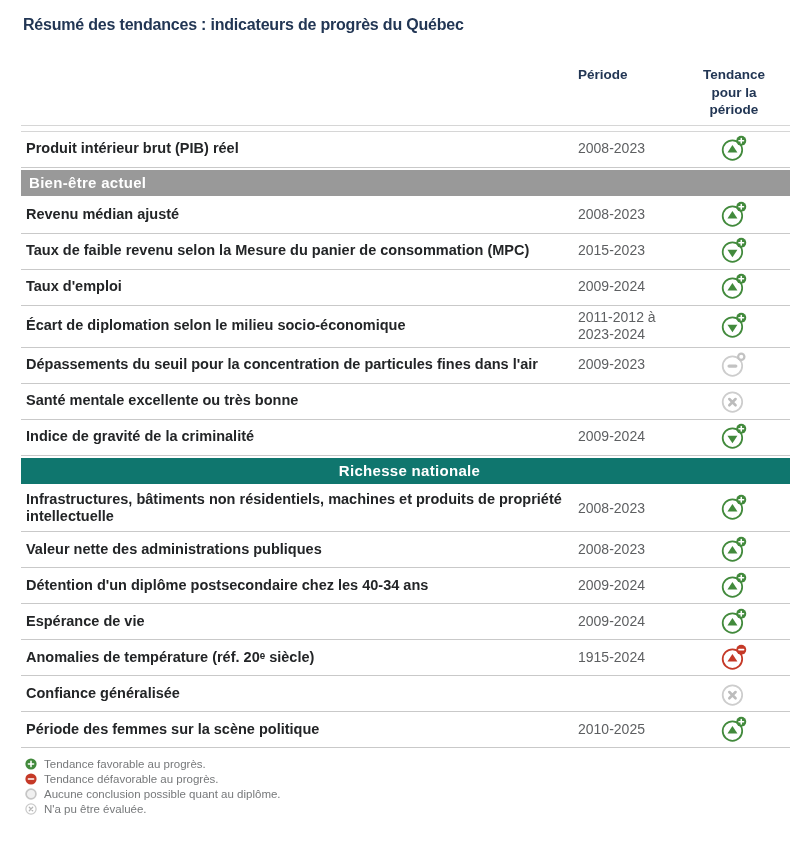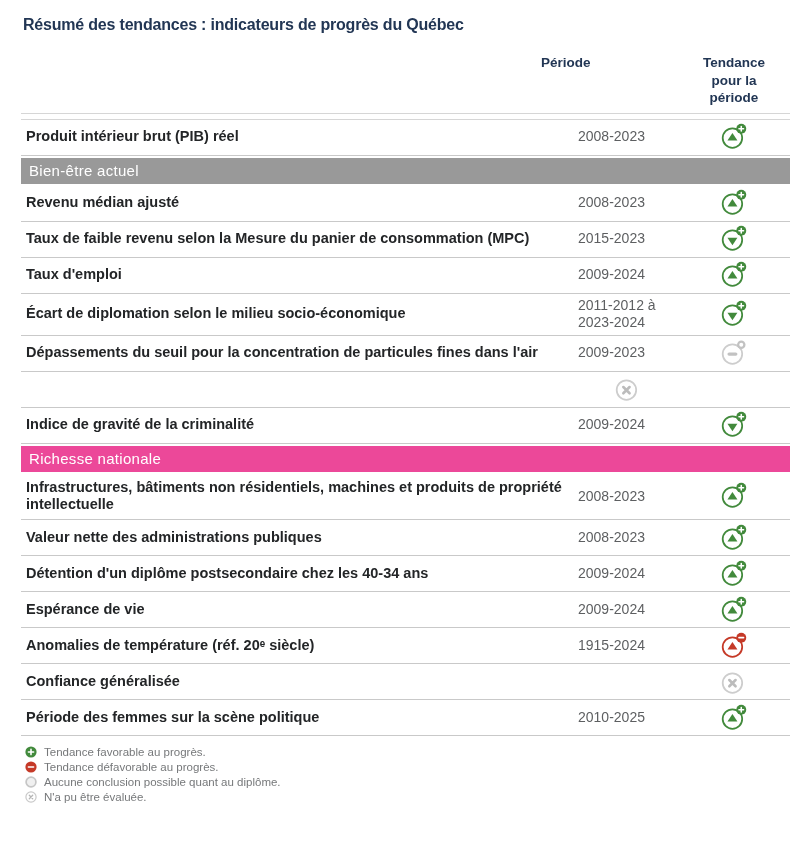--- a/index.html
+++ b/index.html
@@ -8,42 +8,42 @@
     width: 811px; height: 865px; overflow: hidden;
     font-family: "Liberation Sans", "DejaVu Sans", sans-serif;
   }
   .container { padding: 14px 21px 0 21px; }
   .page-title {
     color: #223654; font-size: 16px; font-weight: bold;
     margin: 2px 0 0 2px; letter-spacing: -0.2px;
   }
   .thead {
     display: grid; grid-template-columns: 1fr 100px 112px;
-    margin-top: 20px; padding: 0 0 6px 5px; align-items: start; gap: 37px;
+    margin-top: 32px; padding: 0 0 6px 5px; align-items: start;
   }
   .th { color: #223654; font-weight: bold; font-size: 13.5px; line-height: 1.3; }
   .th-trend-wrap { display: flex; justify-content: center; }
   .th-trend-wrap span { display: inline-block; width: 76px; text-align: center; }
   .clip-strip {
     border-top: 1px solid #d6d6d6; border-bottom: 1px solid #d6d6d6;
     height: 7px; margin-bottom: 0;
   }
   .row {
     display: grid; grid-template-columns: 1fr 100px 112px;
     align-items: center; border-bottom: 1px solid #c9c9c9;
     min-height: 36px; padding: 3px 0;
   }
   .row-label {
     font-size: 14.5px; font-weight: 600; color: #232527;
     line-height: 1.22; padding: 2px 14px 2px 5px;
   }
   .row-period { font-size: 14px; color: #5d5f61; line-height: 1.25; padding-right: 4px; }
   .row-trend { display: flex; justify-content: center; align-items: center; }
   .section-row {
-    color: #fff; font-weight: normal; font-size: 15px;
+    color: #fff; font-weight: bold; font-size: 15px;
     height: 26px; line-height: 26px; padding-left: 8px;
     margin: 2px 0; letter-spacing: 0.3px;
   }
   .legend { margin: 10px 0 0 4px; }
   .legend-item {
     display: flex; align-items: center; gap: 7px;
     margin-bottom: 3px; color: #76787a; font-size: 11.5px;
   }
   .legend-item .licon { display: flex; align-items: center; }
 </style>
@@ -143,20 +143,21 @@
             <svg width="28" height="28" viewBox="0 0 27 27">
               <circle cx="12" cy="14.5" r="9.4" fill="none" stroke="#cdcdcd" stroke-width="1.7"></circle>
               <rect x="7.2" y="13" width="9.6" height="3.1" rx="1.55" fill="#c2c2c2"></rect>
               <circle cx="20.5" cy="5.5" r="4.1" fill="#c2c2c2"></circle>
               <circle cx="20.5" cy="5.5" r="1.9" fill="#fff"></circle>
             </svg>
           </span>
         </div>
       </div>
       <div class="row">
+        <div class="row-label">Santé mentale excellente ou très bonne</div>
         <div class="row-period"></div>
         <div class="row-trend">
           <span style="display: flex;">
             <svg width="28" height="28" viewBox="0 0 27 27">
               <circle cx="12" cy="14.5" r="9.4" fill="none" stroke="#cdcdcd" stroke-width="1.7"></circle>
               <path d="M9 11.6 L15 17.6 M15 11.6 L9 17.6" stroke="#bcbcbc" stroke-width="2.5" stroke-linecap="round" fill="none"></path>
             </svg>
           </span>
         </div>
       </div>
@@ -167,21 +168,21 @@
           <span style="display: flex;">
             <svg width="28" height="28" viewBox="0 0 27 27">
               <circle cx="12" cy="14.5" r="9.4" fill="none" stroke="#428a3c" stroke-width="1.7"></circle>
               <polygon points="12,19.6 7.2,12.4 16.8,12.4" fill="#428a3c"></polygon>
               <circle cx="20.5" cy="5.5" r="4.8" fill="#428a3c"></circle>
               <path d="M20.5 3.3 V7.7 M18.3 5.5 H22.7" stroke="#fff" stroke-width="1.5" stroke-linecap="round" fill="none"></path>
             </svg>
           </span>
         </div>
       </div>
-      <div class="section-row" style="background: #ec4899;">Richesse nationale</div>
+      <div class="section-row" style="background: #0f766e; text-align: center;">Richesse nationale</div>
       <div class="row">
         <div class="row-label">Infrastructures, bâtiments non résidentiels, machines et produits de propriété intellectuelle</div>
         <div class="row-period">2008-2023</div>
         <div class="row-trend">
           <span style="display: flex;">
             <svg width="28" height="28" viewBox="0 0 27 27">
               <circle cx="12" cy="14.5" r="9.4" fill="none" stroke="#428a3c" stroke-width="1.7"></circle>
               <polygon points="12,9.6 7.2,16.8 16.8,16.8" fill="#428a3c"></polygon>
               <circle cx="20.5" cy="5.5" r="4.8" fill="#428a3c"></circle>
               <path d="M20.5 3.3 V7.7 M18.3 5.5 H22.7" stroke="#fff" stroke-width="1.5" stroke-linecap="round" fill="none"></path>

